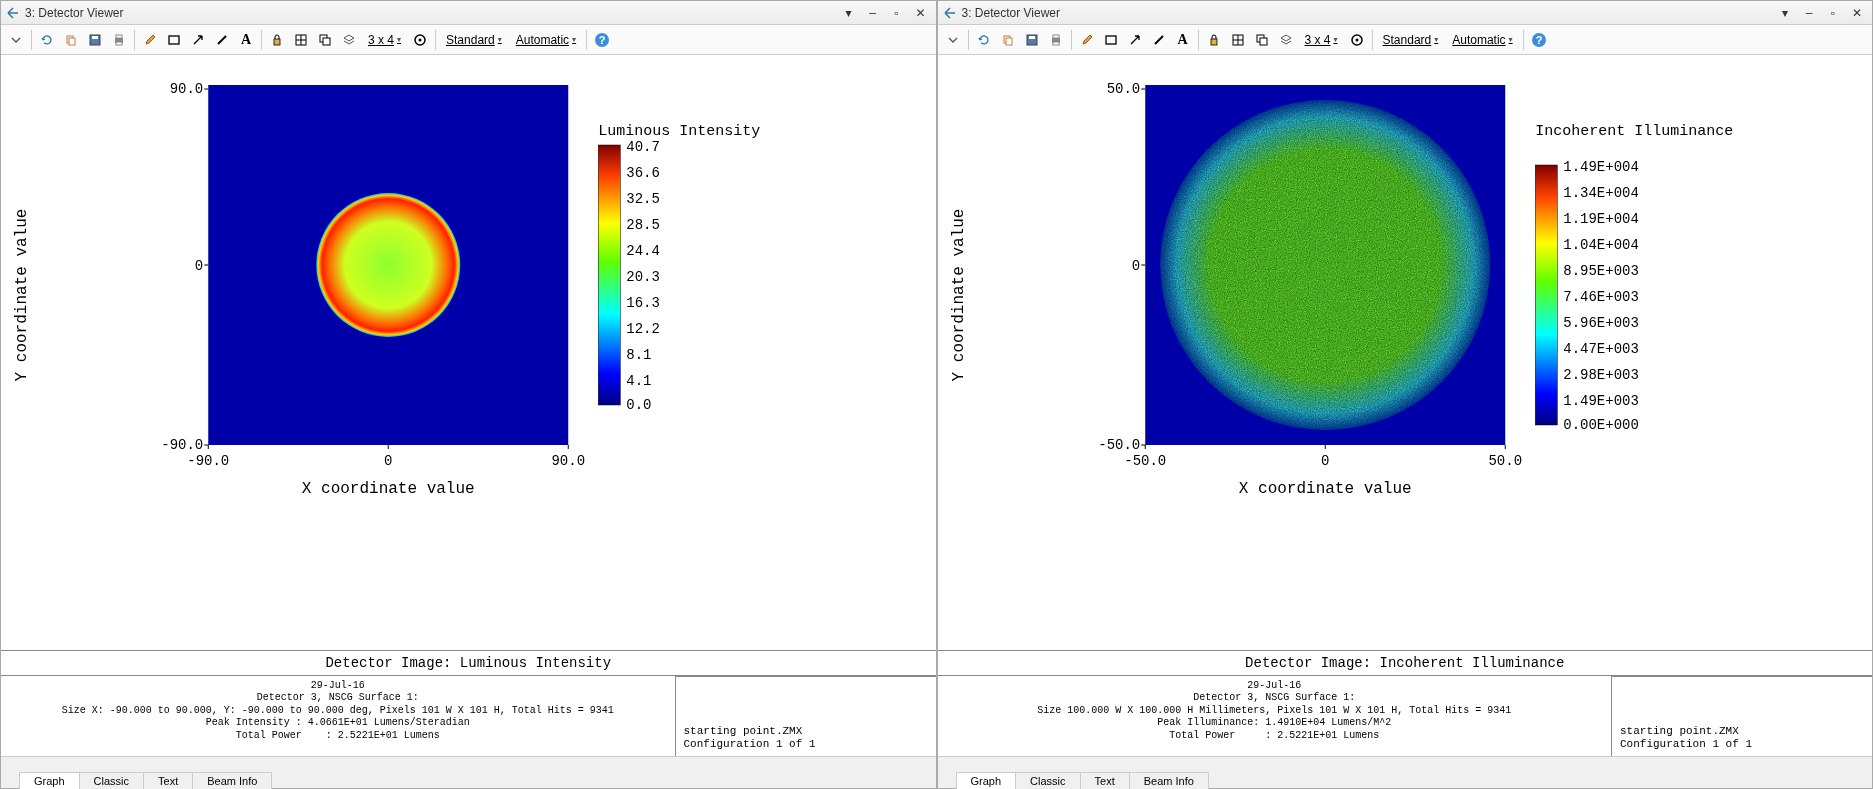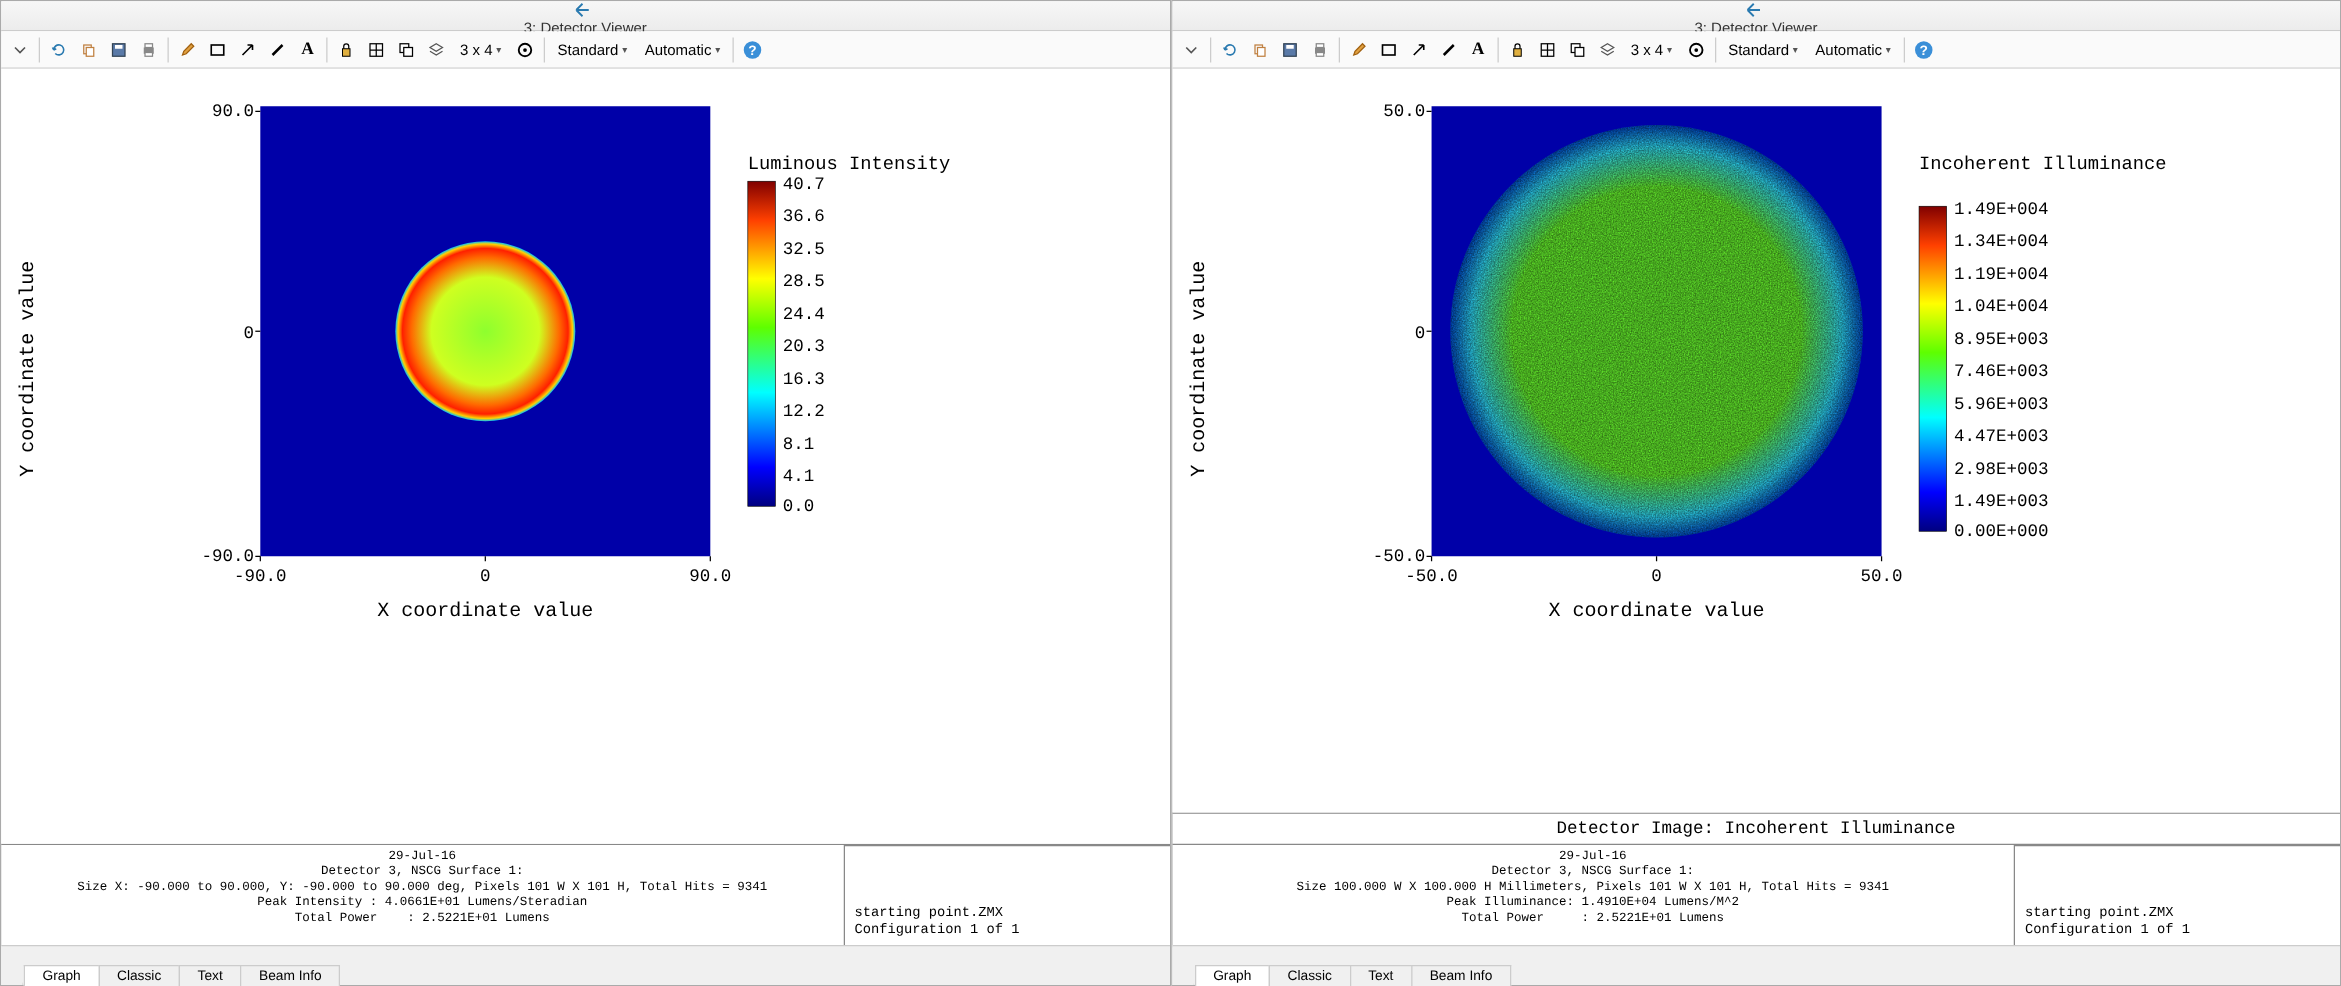--- a/index.html
+++ b/index.html
@@ -1,26 +1,26 @@
 <!DOCTYPE html>
 <html><head>
 <meta charset="utf-8">
 <style>
   * { box-sizing: border-box; margin: 0; padding: 0; }
   body { font-family: "Segoe UI", Tahoma, sans-serif; font-size: 12px; background: #fff; display: flex; width: 1873px; height: 789px; }
   .panel { flex: 1; display: flex; flex-direction: column; border: 1px solid #aaa; background: #fff; position: relative; }
-  .titlebar { height: 24px; background: linear-gradient(#f7f7f7,#ececec); border-bottom: 1px solid #ccc; display: flex; align-items: center; padding: 0 4px; flex-direction: column; }
+  .titlebar { height: 24px; background: linear-gradient(#f7f7f7,#ececec); border-bottom: 1px solid #ccc; display: flex; align-items: center; padding: 0 4px; }
   .titlebar .appicon { width: 16px; height: 16px; margin-right: 4px; display:flex; align-items:center; justify-content:center; color:#2a7ab0; font-weight:bold;}
   .titlebar .title { flex: 1; color: #333; }
   .winbtns { display: flex; gap: 2px; }
   .winbtns .wbtn { width: 22px; height: 18px; display: flex; align-items: center; justify-content: center; cursor: pointer; color:#333; font-family: Arial; }
   .toolbar { height: 30px; border-bottom: 1px solid #ccc; display: flex; align-items: center; padding: 0 4px; gap: 2px; background:#fafafa;}
   .tbtn { width: 22px; height: 22px; display: flex; align-items: center; justify-content: center; cursor: pointer; border-radius:2px; }
   .tsep { width:1px; height:20px; background:#ccc; margin:0 2px; }
-  .tdrop { display:flex; align-items:center; padding:0 6px; height:22px; cursor:pointer; border-radius:2px; gap:3px;}
+  .tdrop { display:flex; align-items:center; padding:0 6px; height:22px; cursor:pointer; border-radius:2px; gap:3px;text-decoration:underline;}
   .tdrop .caret { font-size:8px; color:#555; }
   .content { flex:1; position:relative; background:#fff; overflow:hidden;}
   .plotarea { position:absolute; left:60px; top:20px; right:20px; height:450px; }
   .axislabel-y { position:absolute; left:12px; top:240px; transform: rotate(-90deg) translateX(-50%); transform-origin: left top; font-family: "Courier New", monospace; font-size:16px; white-space:nowrap;}
   .plot-svg { width:100%; height:100%; }
   .ticklbl { font-family:"Courier New",monospace; font-size:14px; fill:#000; }
   .legend-title { font-family:"Courier New",monospace; font-size:15px; }
   .legend-tick { font-family:"Courier New",monospace; font-size:14px; }
   .infosection { border-top:1px solid #888; display:flex; flex-direction:column; }
   .info-title { text-align:center; font-family:"Courier New",monospace; font-size:14px; padding:4px 0; border-bottom:1px solid #888;}
@@ -215,20 +215,21 @@
           <text x="488" y="284" class="legend-tick">8.1</text>
           <text x="488" y="310" class="legend-tick">4.1</text>
           <text x="488" y="334" class="legend-tick">0.0</text>
         </g>
         <text x="250" y="418" text-anchor="middle" class="ticklbl" style="font-size:16px">X coordinate value</text>
       </svg>
     </div>
   </div>
 
   <div class="infosection">
+    <div class="info-title">Detector Image: Luminous Intensity</div>
     <div class="info-row">
       <div class="info-left">29-Jul-16
 Detector 3, NSCG Surface 1:
 Size X: -90.000 to 90.000, Y: -90.000 to 90.000 deg, Pixels 101 W X 101 H, Total Hits = 9341
 Peak Intensity : 4.0661E+01 Lumens/Steradian
 Total Power    : 2.5221E+01 Lumens</div>
       <div class="info-right">
         <div class="info-right-top"></div>
         <div class="info-right-bot">starting point.ZMX
 Configuration 1 of 1</div>

